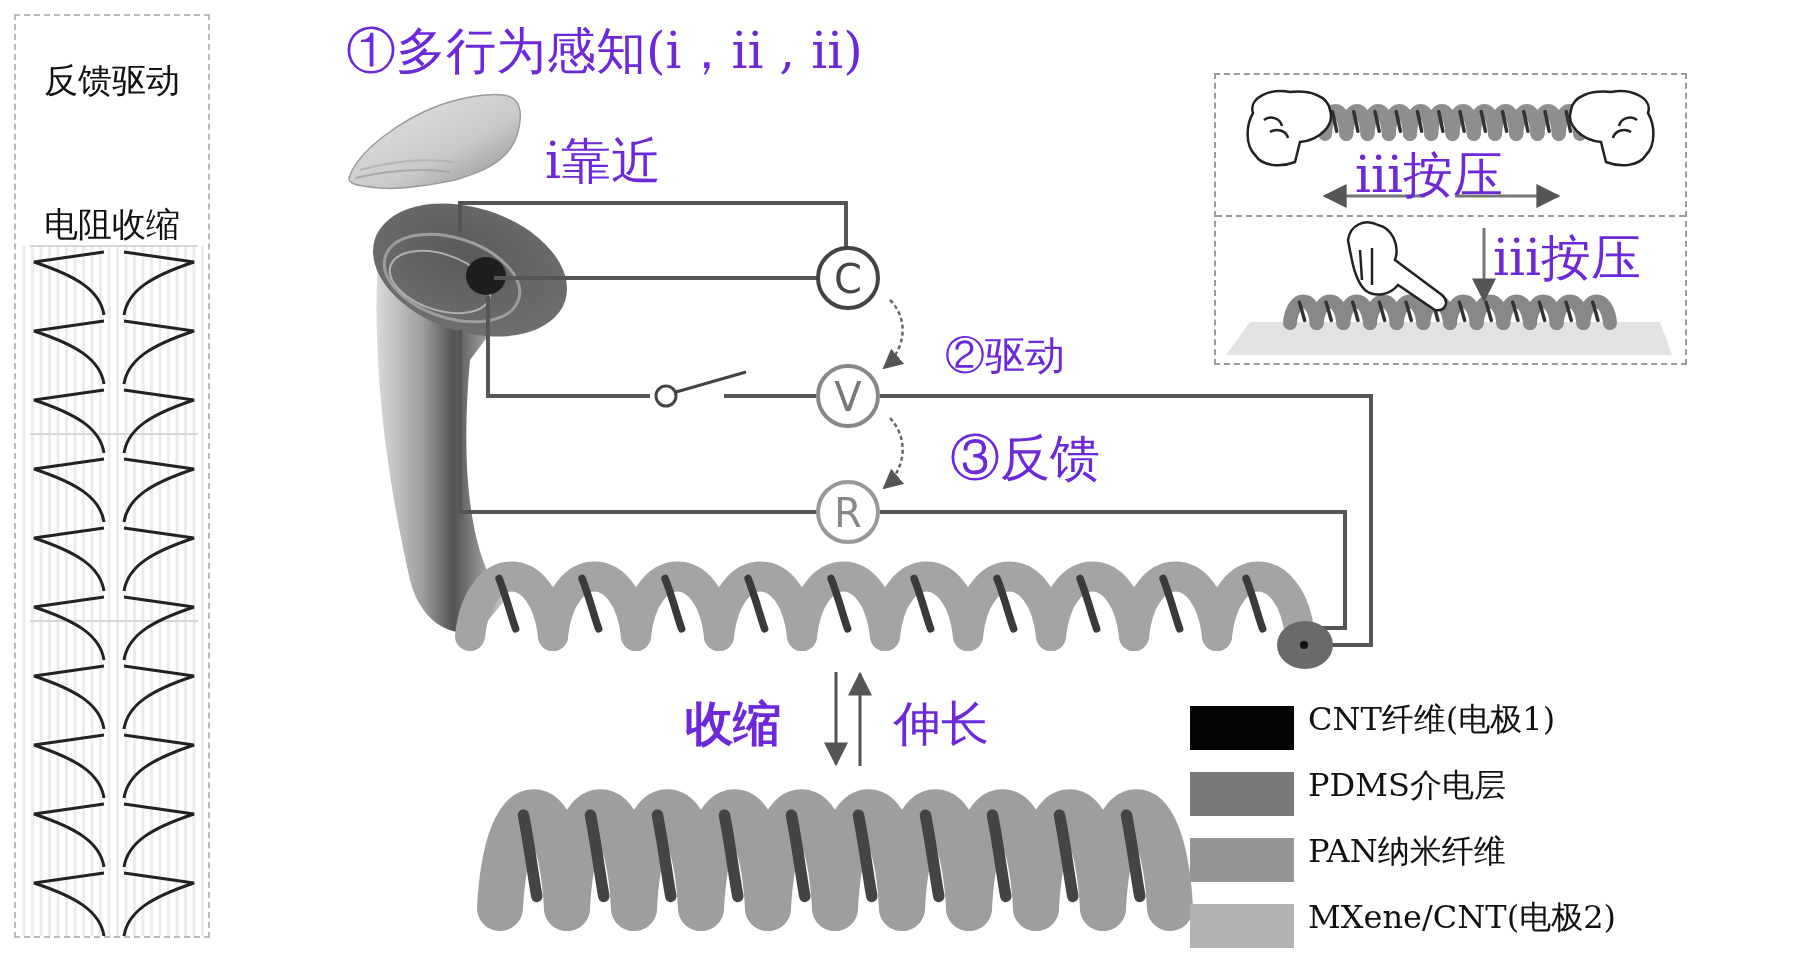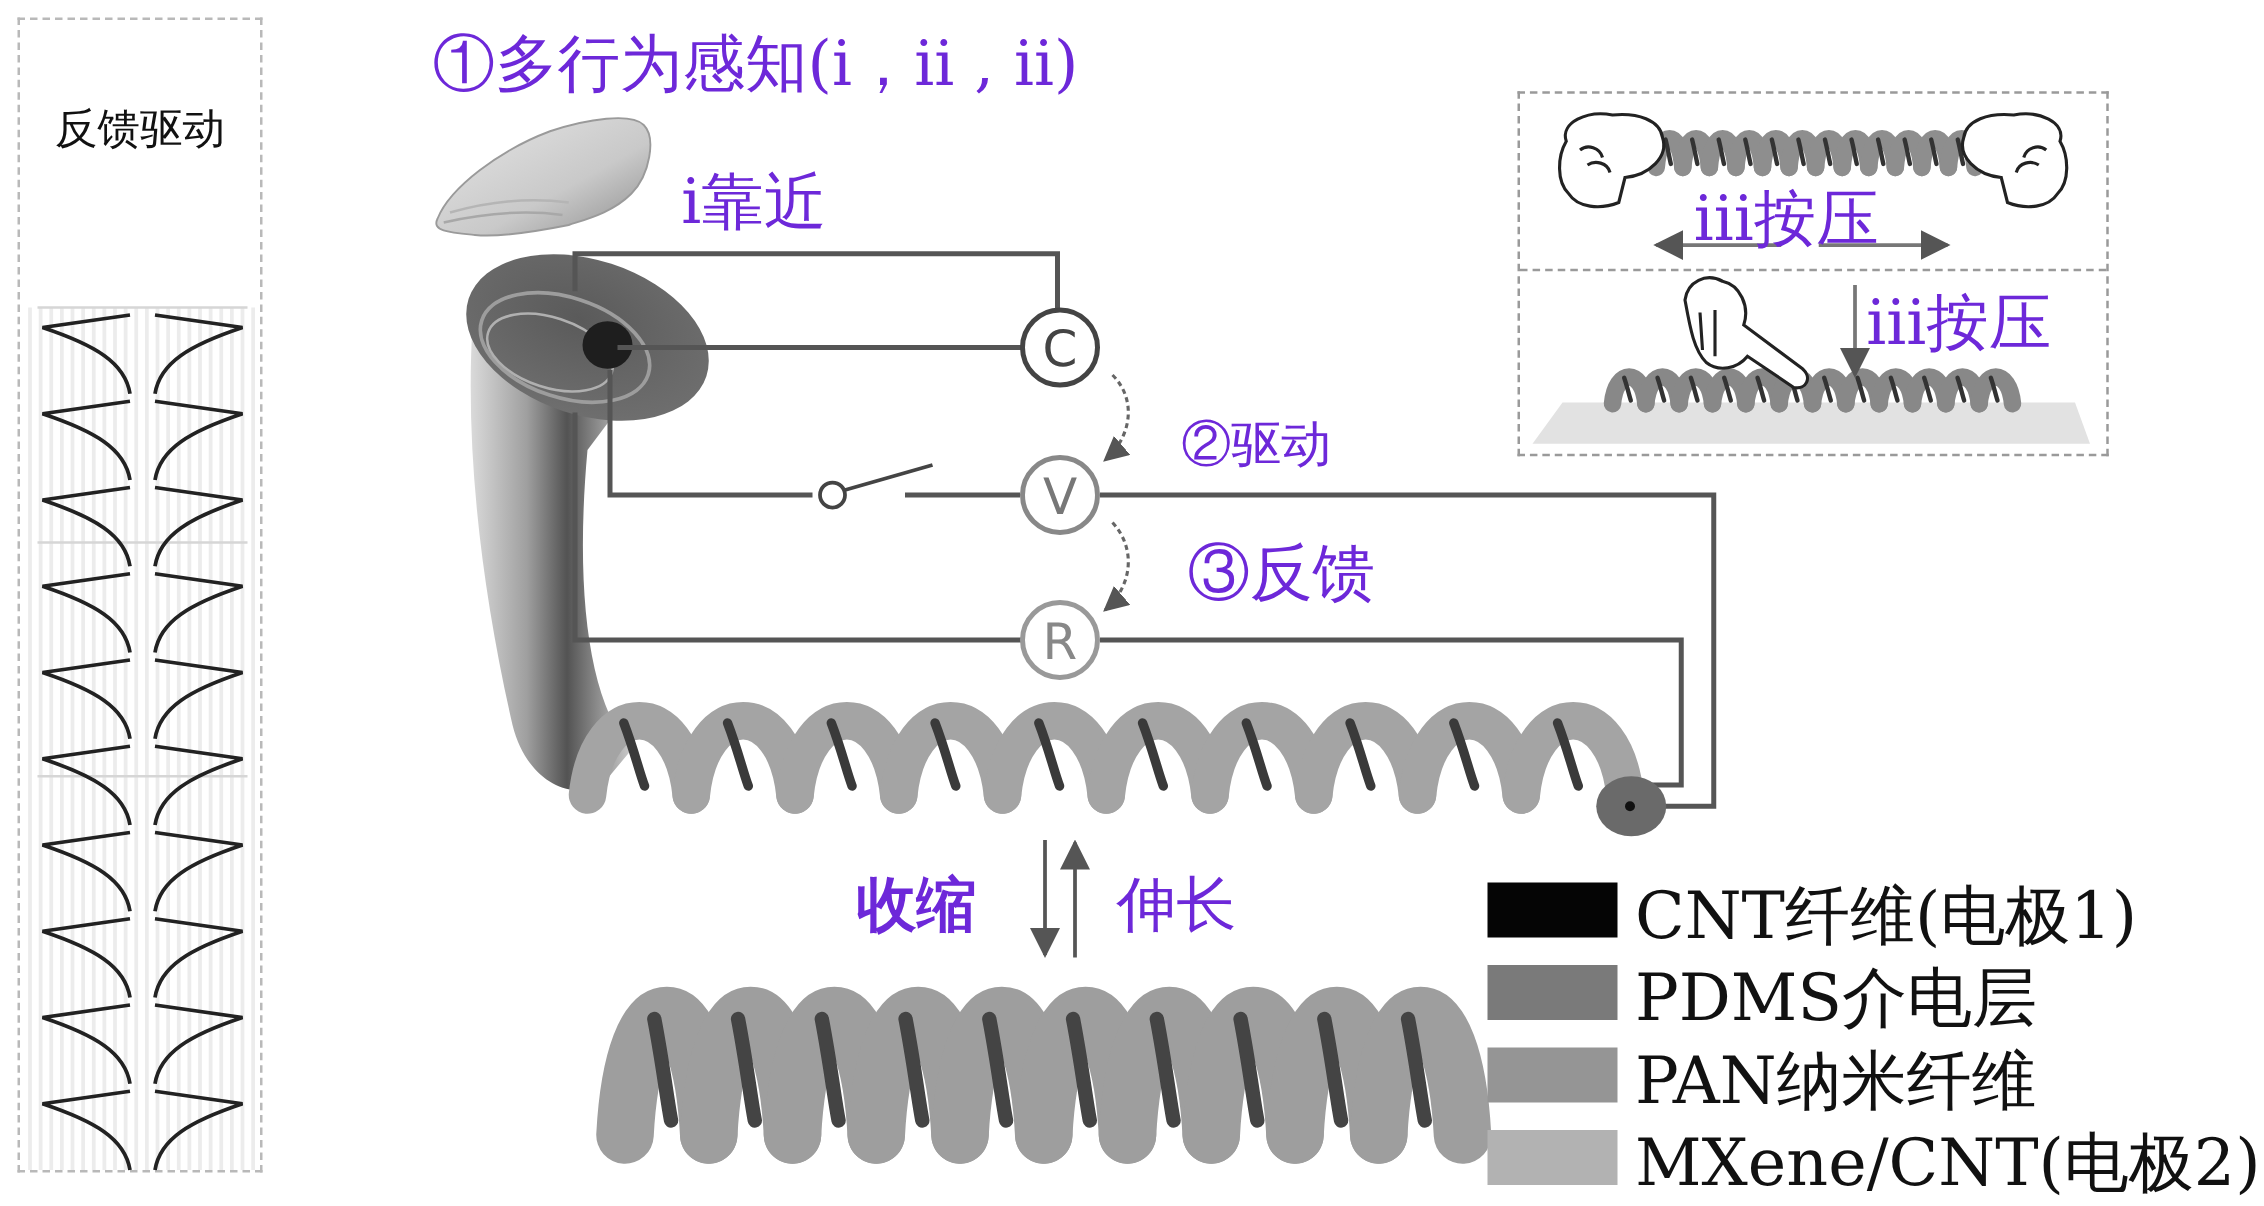--- a/index.html
+++ b/index.html
@@ -9,28 +9,29 @@
     .cjk { font-family: "DejaVu Sans", sans-serif; }
     #left-panel { position: absolute; left: 14px; top: 14px; width: 196px; height: 924px;
                   border: 2px dashed #b9b9b9; box-sizing: border-box; }
     #left-panel .title { position: absolute; left: 0; width: 100%; text-align: center;
                          font-size: 34px; font-family: "DejaVu Sans", sans-serif; }
     #inset-box { position: absolute; left: 1214px; top: 73px; width: 473px; height: 292px;
                  border: 2px dashed #9a9a9a; box-sizing: border-box; }
     #inset-divider { position: absolute; left: 0; right: 0; top: 140px; border-top: 2px dashed #9a9a9a; }
     .legend-item { position: absolute; left: 1190px; height: 48px; }
     .legend-swatch { position: absolute; left: 0; top: 4px; width: 104px; height: 44px; }
-    .legend-text { position: absolute; left: 118px; top: -4px; font-size: 52px; white-space: nowrap; }
+    .legend-text { position: absolute; left: 118px; top: -4px; font-size: 32px; white-space: nowrap; }
     svg { position: absolute; left: 0; top: 0; }
   </style>
 </head>
 <body>
 
 <div id="left-panel">
-  <div class="title" style="top:42px;margin-top:22px;">反馈驱动</div>
+  <div class="title" style="top:42px;">反馈驱动</div>
+  <div class="title" style="top:186px;">电阻收缩</div>
   <svg id="wave-svg" width="196" height="924">
       <line x1="8" y1="230" x2="8" y2="920" stroke="#ececec" stroke-width="3"></line>
       <line x1="16.5" y1="230" x2="16.5" y2="920" stroke="#ececec" stroke-width="3"></line>
       <line x1="25" y1="230" x2="25" y2="920" stroke="#ececec" stroke-width="3"></line>
       <line x1="33.5" y1="230" x2="33.5" y2="920" stroke="#ececec" stroke-width="3"></line>
       <line x1="42" y1="230" x2="42" y2="920" stroke="#ececec" stroke-width="3"></line>
       <line x1="50.5" y1="230" x2="50.5" y2="920" stroke="#ececec" stroke-width="3"></line>
       <line x1="59" y1="230" x2="59" y2="920" stroke="#ececec" stroke-width="3"></line>
       <line x1="67.5" y1="230" x2="67.5" y2="920" stroke="#ececec" stroke-width="3"></line>
       <line x1="76" y1="230" x2="76" y2="920" stroke="#ececec" stroke-width="3"></line>

